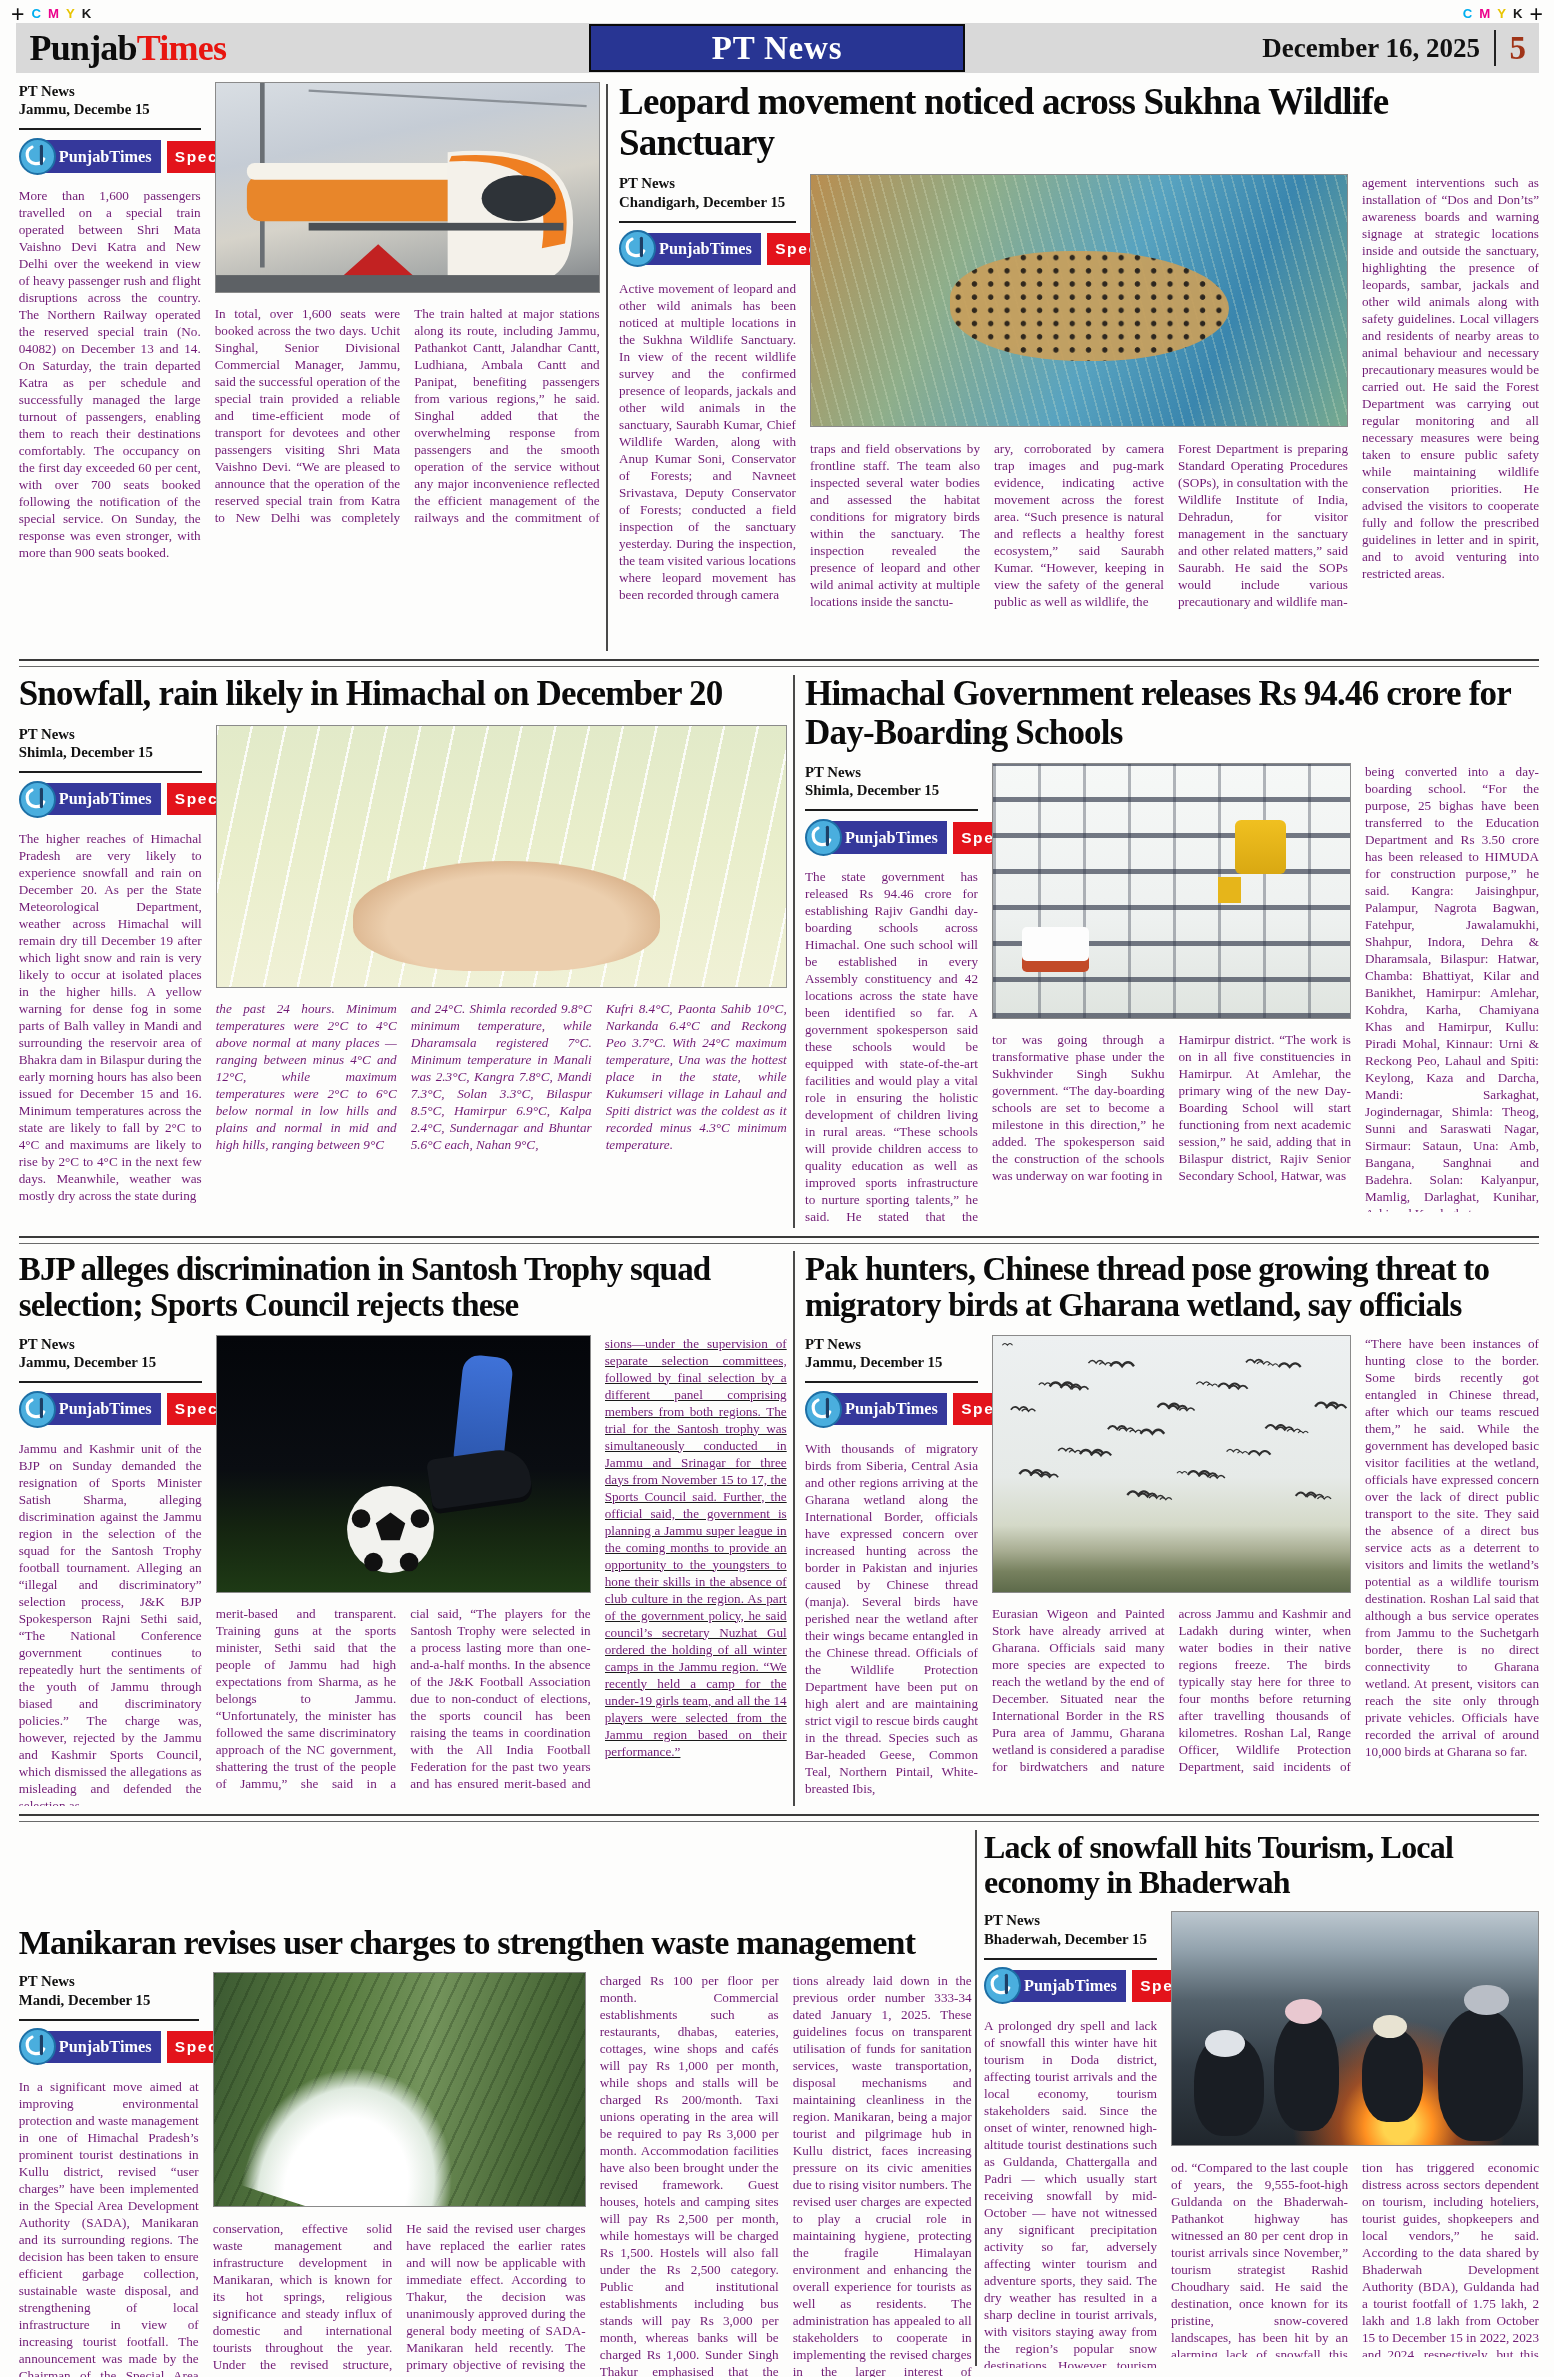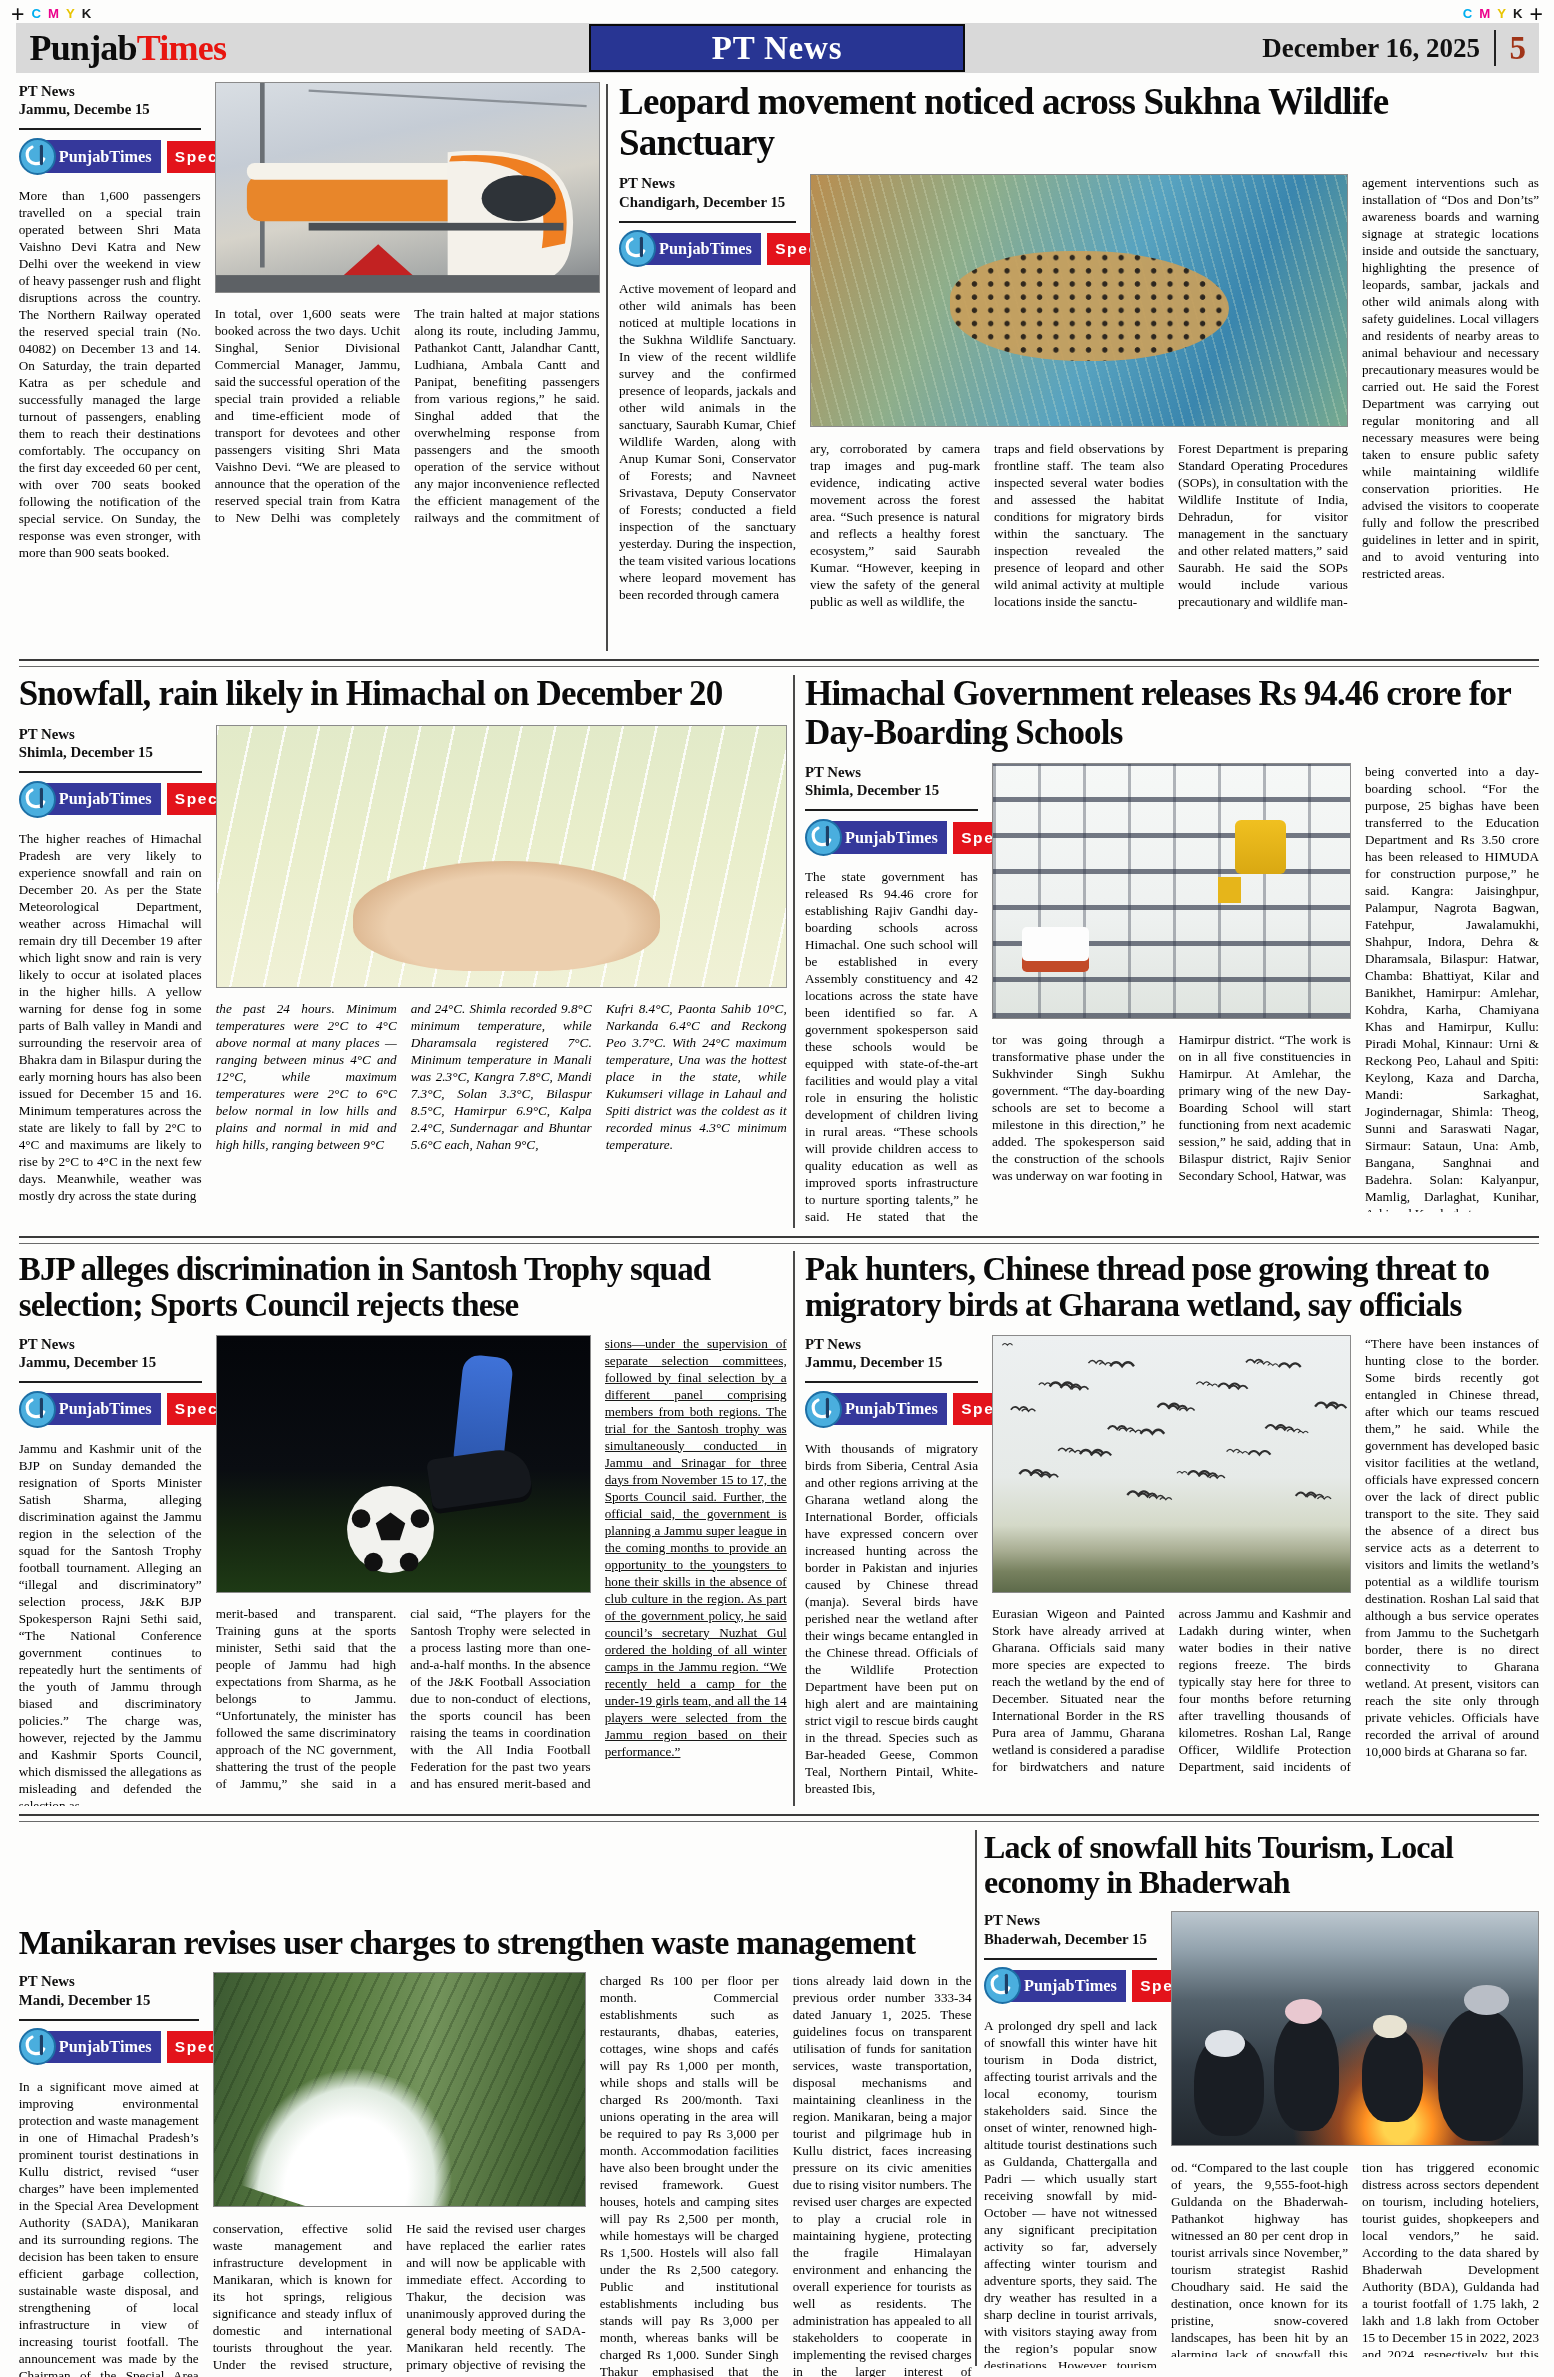--- a/index.html
+++ b/index.html
@@ -32,21 +32,21 @@
              border-top:2.3px solid #3a3a3a; border-bottom:1.6px solid #6a6a6a; }
 
   
   .art { position:absolute; overflow:hidden; }
   .hl { font-weight:bold; color:#0b0b0b; line-height:1.1; letter-spacing:-0.8px; margin:0 0 11px 0; }
   .cols { display:flex; gap:14px; align-items:stretch; }
   .colfix { flex:none; }
   .midwrap { display:flex; flex-direction:column; }
   .subcols { display:flex; gap:14px; margin-top:12.4px; flex:1; min-height:0; }
   .subcols > div { flex:1; overflow:hidden; }
-  .coltext { font-size:13.2px; line-height:17px; text-align:justify; margin:0; color:#000000; overflow:hidden; }
+  .coltext { font-size:13.2px; line-height:17px; text-align:justify; margin:0; color:#701a75; overflow:hidden; }
   .byline { font-size:14.8px; font-weight:bold; line-height:1.25; color:#111; }
   .byline-rule { border:none; border-top:2.3px solid #1c1c1c; margin:9.3px 0 7.8px 0; }
 
   
   .badge { display:flex; align-items:center; height:37px; margin:1.6px 0 12.4px 0; }
   .badge .logo { width:37px; height:37px; border-radius:50%; background:#4aaede; border:2.3px solid #1d6fa5;
                  box-sizing:border-box; position:relative; z-index:2; flex:none; }
   .badge .brand { background:#35389b; color:#ffffff; font-size:16.3px; font-weight:bold;
                   padding:6.2px 9.3px 6.2px 14px; margin-left:-11px; white-space:nowrap; }
   .badge .special { background:#e3131b; color:#ffffff; font-family:"Liberation Sans",sans-serif;
@@ -202,24 +202,24 @@
           <span class="special">Special</span>
         </div>
         <p class="coltext">Active movement of leopard and other wild animals has been noticed at multiple locations in the Sukhna Wildlife Sanctuary. In view of the recent wildlife survey and the confirmed presence of leopards, jackals and other wild animals in the sanctuary, Saurabh Kumar, Chief Wildlife Warden, along with Anup Kumar Soni, Conservator of Forests; and Navneet Srivastava, Deputy Conservator of Forests; conducted a field inspection of the sanctuary yesterday. During the inspection, the team visited various locations where leopard movement has been recorded through camera</p>
       </div>
       <div class="midwrap" style="flex:1;">
         <div class="photo ph-leopard" style="height:253px;">
           <div class="leopard-body"></div>
         </div>
         <div class="subcols">
           <div>
+              <p class="coltext">traps and field observations by frontline staff. The team also inspected several water bodies and assessed the habitat conditions for migratory birds within the sanctuary. The inspection revealed the presence of leopard and other wild animal activity at multiple locations inside the sanctu-</p>
+            </div>
+          <div>
               <p class="coltext">ary, corroborated by camera trap images and pug-mark evidence, indicating active movement across the forest area. “Such presence is natural and reflects a healthy forest ecosystem,” said Saurabh Kumar. “However, keeping in view the safety of the general public as well as wildlife, the</p>
-            </div>
-          <div>
-              <p class="coltext">traps and field observations by frontline staff. The team also inspected several water bodies and assessed the habitat conditions for migratory birds within the sanctuary. The inspection revealed the presence of leopard and other wild animal activity at multiple locations inside the sanctu-</p>
             </div>
           <div>
               <p class="coltext">Forest Department is preparing Standard Operating Procedures (SOPs), in consultation with the Wildlife Institute of India, Dehradun, for visitor management in the sanctuary and other related matters,” said Saurabh. He said the SOPs would include various precautionary and wildlife man-</p>
             </div>
         </div>
       </div>
       <div class="colfix" style="width:177px; overflow:hidden;">
         <p class="coltext">agement interventions such as installation of “Dos and Don’ts” awareness boards and warning signage at strategic locations inside and outside the sanctuary, highlighting the presence of leopards, sambar, jackals and other wild animals along with safety guidelines. Local villagers and residents of nearby areas to animal behaviour and necessary precautionary measures would be carried out. He said the Forest Department was carrying out regular monitoring and all necessary measures were being taken to ensure public safety while maintaining wildlife conservation priorities. He advised the visitors to cooperate fully and follow the prescribed guidelines in letter and in spirit, and to avoid venturing into restricted areas.</p>
       </div>
     </div>

